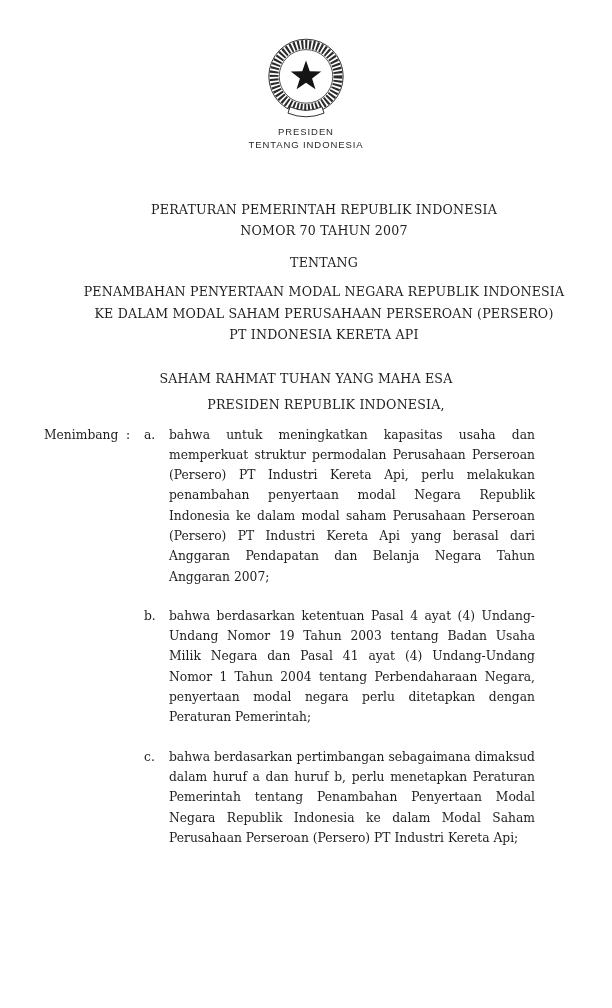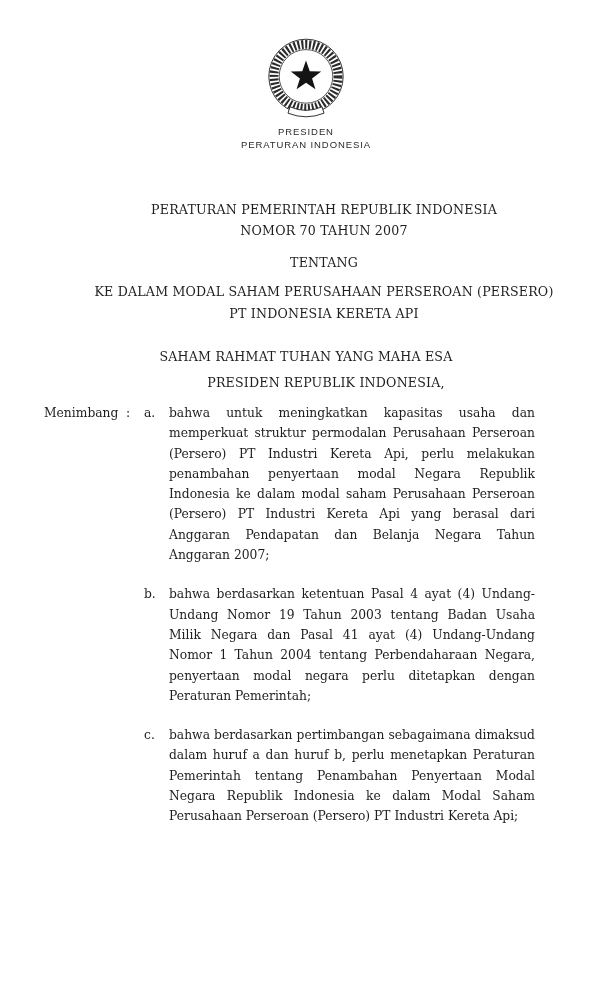--- a/index.html
+++ b/index.html
@@ -84,28 +84,29 @@
       <circle cx="50" cy="50" r="46.5" fill="none" stroke="#2b2b2b" stroke-width="1.2"></circle>
       <circle cx="50" cy="50" r="40" fill="none" stroke="#2b2b2b" stroke-width="11" stroke-dasharray="2.6 2.2"></circle>
       <circle cx="50" cy="50" r="33.5" fill="none" stroke="#2b2b2b" stroke-width="1"></circle>
       <polygon fill="#141414" points="50,30 54.7,43.5 69,43.8 57.6,52.5 61.8,66.2 50,58 38.2,66.2 42.4,52.5 31,43.8 45.3,43.5"></polygon>
       <path d="M30 88 Q50 97 70 88 L72.5 96 Q50 105 27.5 96 Z" fill="#ffffff" stroke="#2b2b2b" stroke-width="1.2"></path>
     </svg>
   </div>
 
   <div class="letterhead">
     <div>PRESIDEN</div>
-    <div>PERATURAN INDONESIA</div>
+    <div>TENTANG INDONESIA</div>
   </div>
 
   <div class="title-block">
     <div>PERATURAN PEMERINTAH REPUBLIK INDONESIA</div>
     <div>NOMOR 70 TAHUN 2007</div>
     <div class="tentang-line">TENTANG</div>
     <div class="subject-block">
+      <div>PENAMBAHAN PENYERTAAN MODAL NEGARA REPUBLIK INDONESIA</div>
       <div>KE DALAM MODAL SAHAM PERUSAHAAN PERSEROAN (PERSERO)</div>
       <div>PT INDONESIA KERETA API</div>
     </div>
   </div>
 
   <div class="grace-line">SAHAM RAHMAT TUHAN YANG MAHA ESA</div>
   <div class="issuer-line">PRESIDEN REPUBLIK INDONESIA,</div>
 
   <div class="considerations">
 

